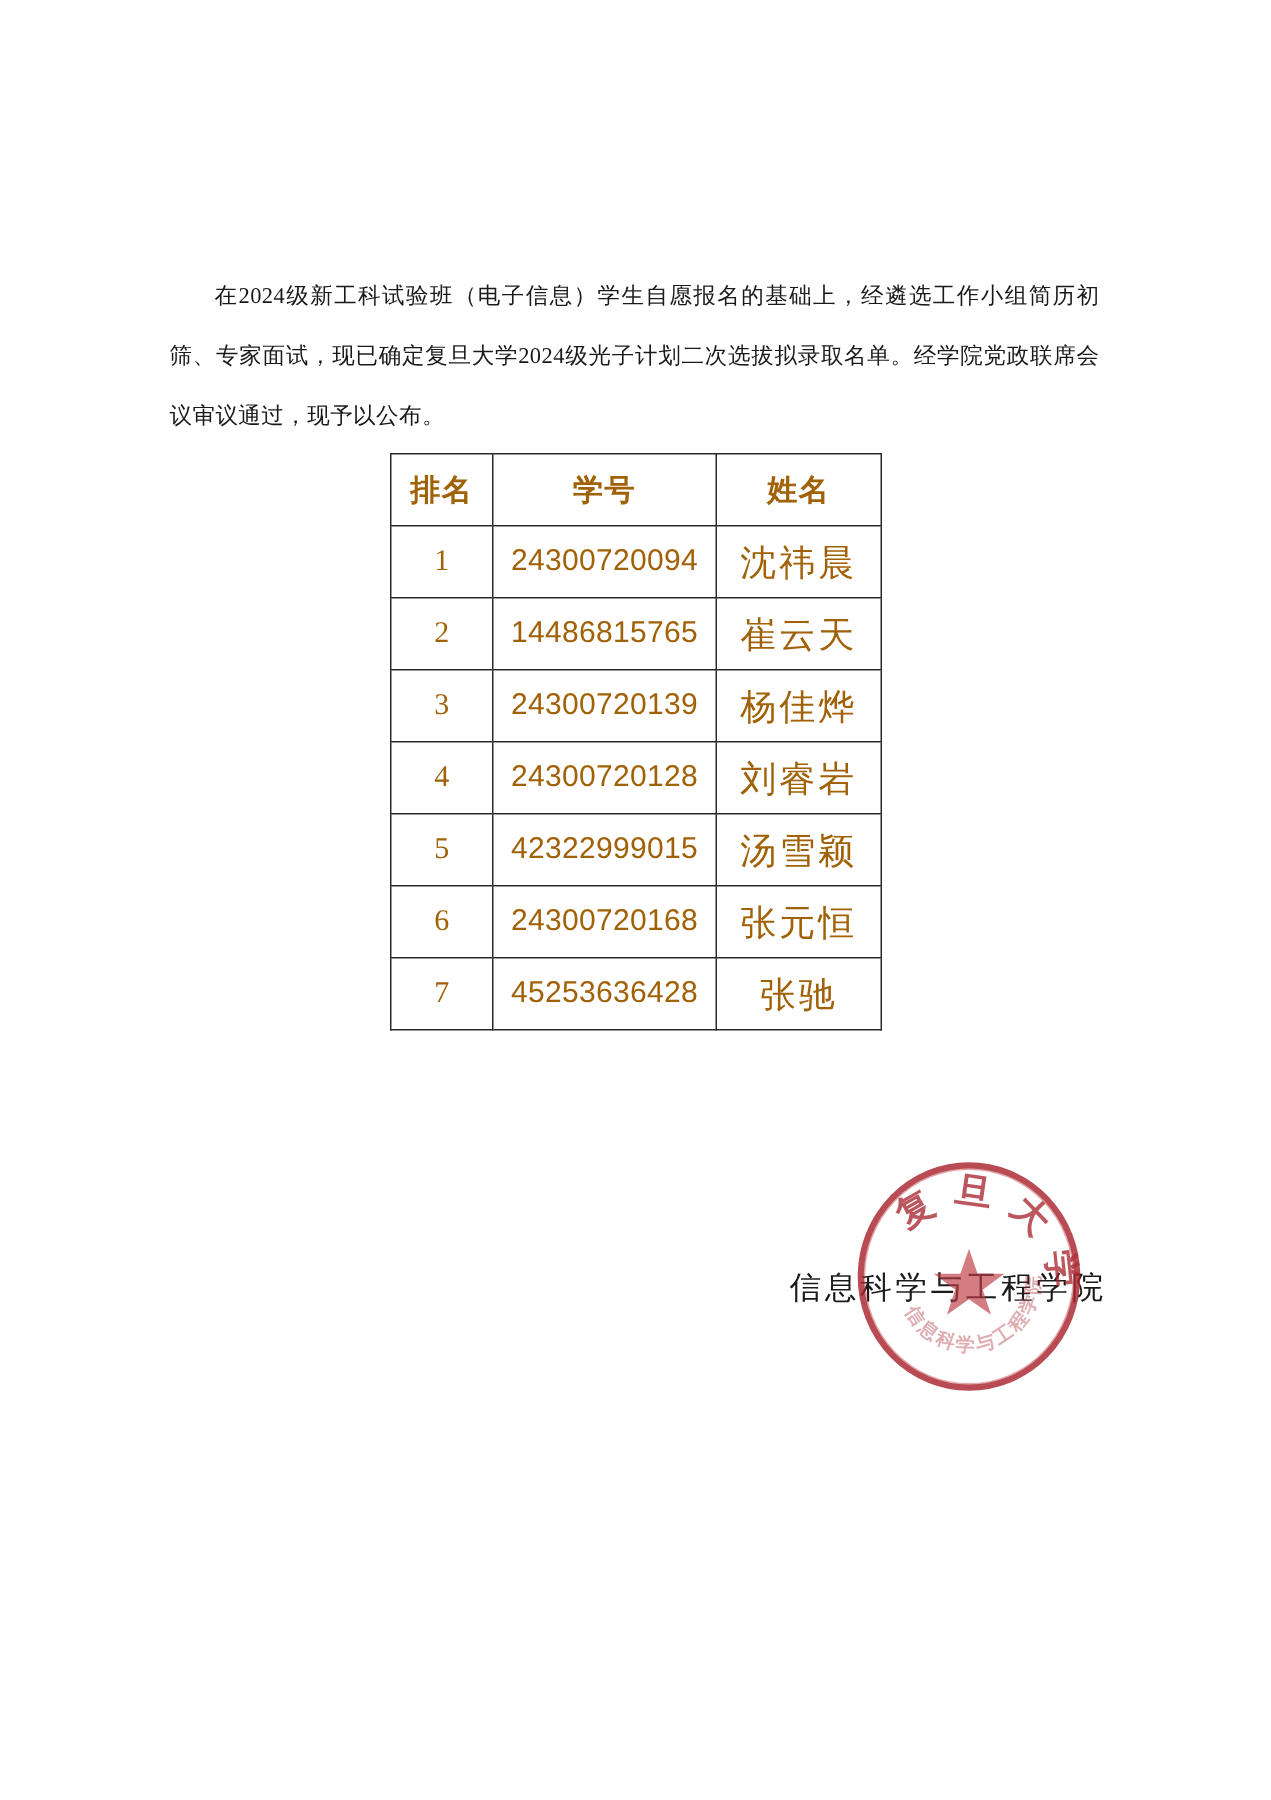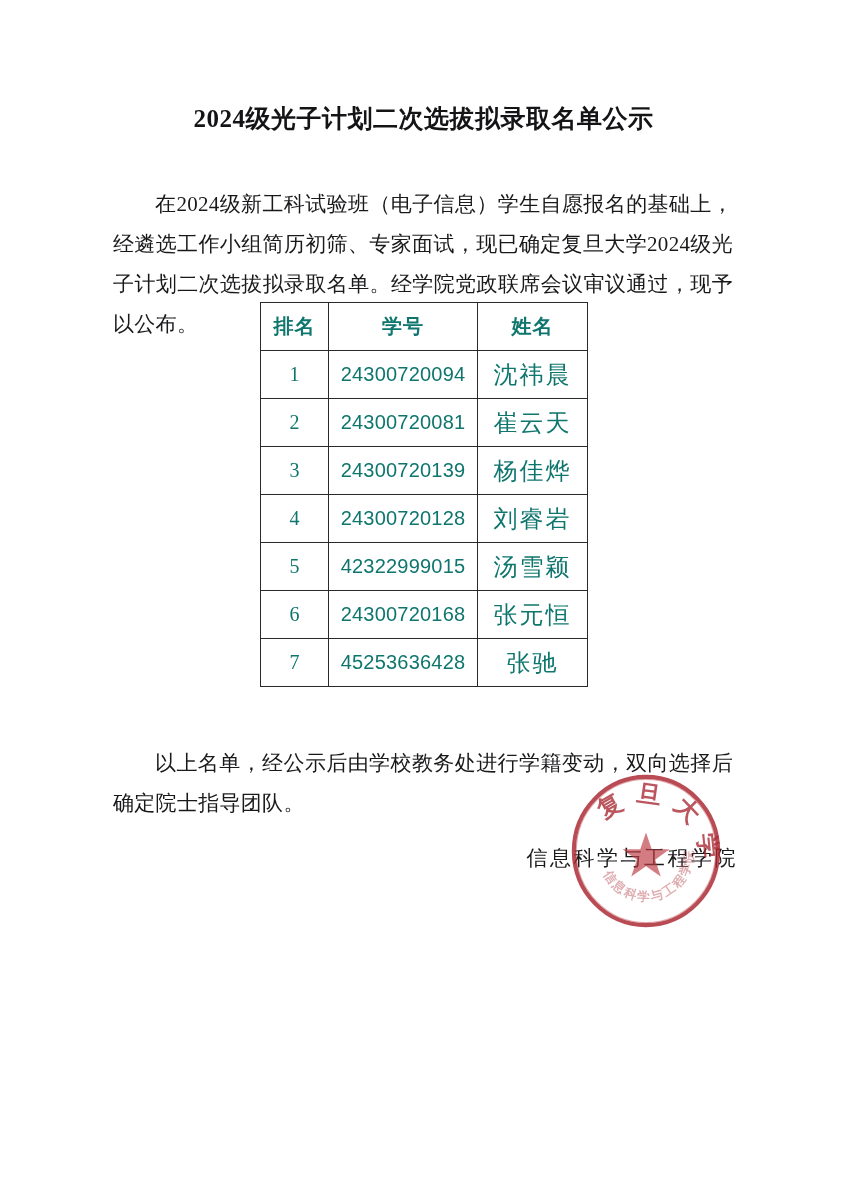--- a/index.html
+++ b/index.html
@@ -34,21 +34,21 @@
     letter-spacing: 0.5px;
     color: #141417;
     font-family: "Liberation Serif", "DejaVu Serif", serif;
   }
 
   
   .para {
     position: absolute;
     left: 113px;
     width: 620px;
-    font-size: 21px;
+    font-size: 15px;
     line-height: 40px;
     text-align: justify;
     text-justify: inter-ideograph;
     text-indent: 2em;
     color: #19191c;
     letter-spacing: 0.3px;
   }
   .para-intro { top: 163px; }
   .para-closing { top: 722px; }
 
@@ -67,21 +67,21 @@
   .roster-table col.c-name  { width: 110px; }
 
   .roster-table th,
   .roster-table td {
     border: 1.4px solid #2a2a2e;
     height: 47px;
     padding: 0;
     text-align: center;
     vertical-align: middle;
     font-weight: 400;
-    color: #0f766e;
+    color: #a16207;
   }
   .roster-table th {
     font-size: 20px;
     font-weight: 700;
     letter-spacing: 1px;
   }
   .cell-rank {
     font-size: 20px;
     font-family: "Liberation Serif", "DejaVu Serif", serif;
   }
@@ -130,21 +130,20 @@
     pointer-events: none;
     opacity: 0.93;
   }
   .seal svg { display: block; width: 100%; height: 100%; }
 </style>
 </head>
 <body>
 
 <div id="page">
 
-  <div class="doc-title">2024级光子计划二次选拔拟录取名单公示</div>
 
   <p class="para para-intro">在2024级新工科试验班（电子信息）学生自愿报名的基础上，经遴选工作小组简历初筛、专家面试，现已确定复旦大学2024级光子计划二次选拔拟录取名单。经学院党政联席会议审议通过，现予以公布。</p>
 
   <table class="roster-table">
     <colgroup>
       <col class="c-rank">
         <col class="c-id">
         <col class="c-name">
     </colgroup>
     <thead>
@@ -155,21 +154,21 @@
       </tr>
     </thead>
     <tbody>
       <tr>
         <td class="cell-rank">1</td>
         <td class="cell-id">24300720094</td>
         <td class="cell-name">沈祎晨</td>
       </tr>
       <tr>
         <td class="cell-rank">2</td>
-        <td class="cell-id">24300720081</td>
+        <td class="cell-id">14486815765</td>
         <td class="cell-name">崔云天</td>
       </tr>
       <tr>
         <td class="cell-rank">3</td>
         <td class="cell-id">24300720139</td>
         <td class="cell-name">杨佳烨</td>
       </tr>
       <tr>
         <td class="cell-rank">4</td>
         <td class="cell-id">24300720128</td>
@@ -186,21 +185,20 @@
         <td class="cell-name">张元恒</td>
       </tr>
       <tr>
         <td class="cell-rank">7</td>
         <td class="cell-id">45253636428</td>
         <td class="cell-name">张驰</td>
       </tr>
     </tbody>
   </table>
 
-  <p class="para para-closing">以上名单，经公示后由学校教务处进行学籍变动，双向选择后确定院士指导团队。</p>
 
   <div class="sign-block">
     <div class="sign-org">信息科学与工程学院</div>
   </div>
 
   <div class="seal">
     <svg viewBox="0 0 160 162" xmlns="http://www.w3.org/2000/svg">
       <defs>
         <path id="arcTop" d="M 24 88 A 56 56 0 0 1 136 88" fill="none"></path>
         <path id="arcBot" d="M 32 84 A 48 48 0 0 0 128 84" fill="none"></path>

